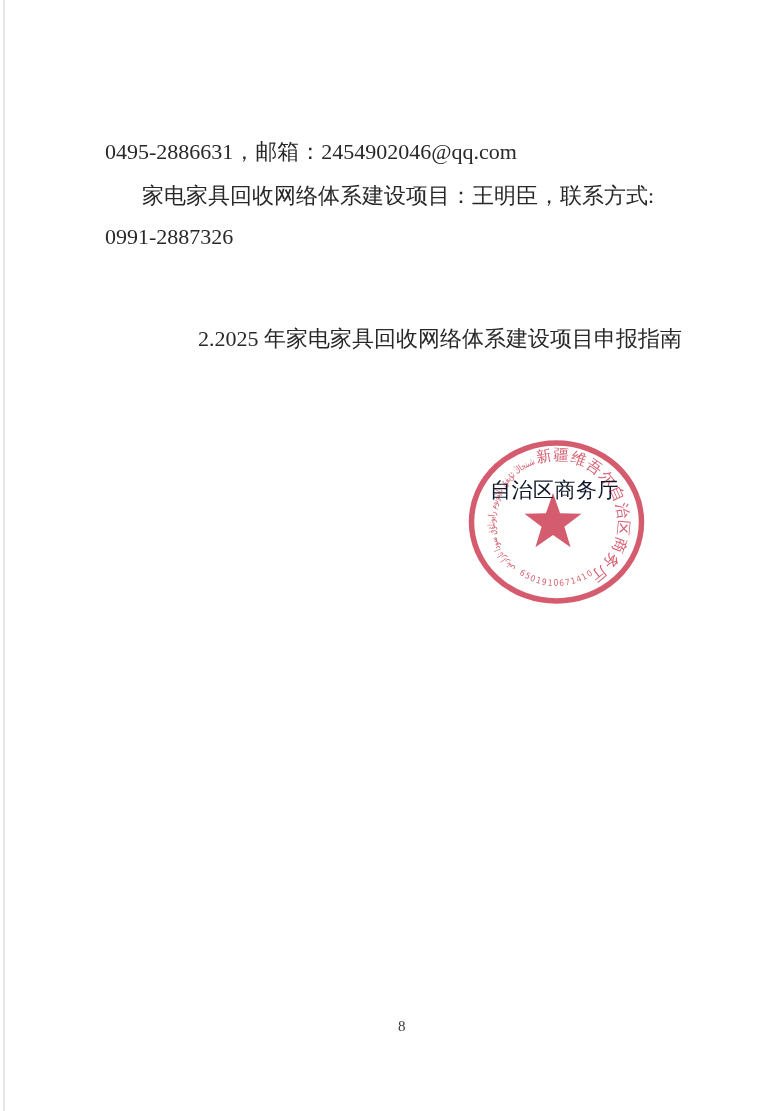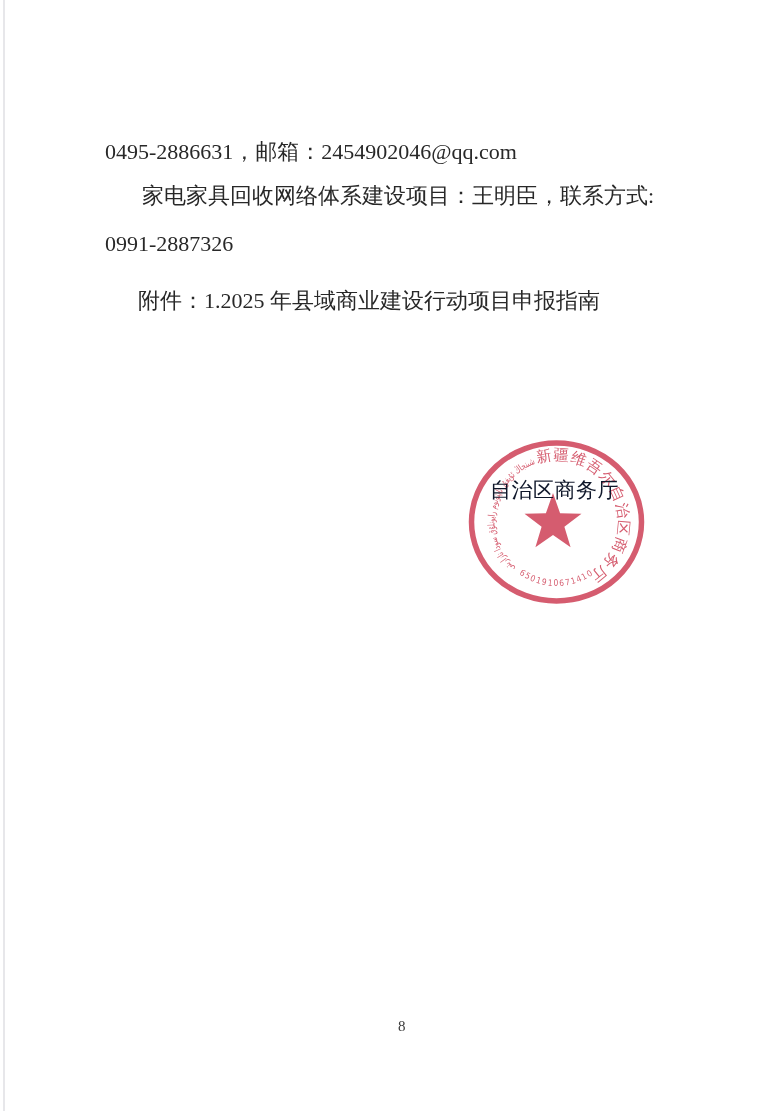--- a/index.html
+++ b/index.html
@@ -26,21 +26,21 @@
   }
   .line {
     position: absolute;
     white-space: pre;
     font-size: 22px;
     line-height: 26px;
     color: #282828;
   }
   .l-contact1 { left: 105px; top: 139px; }
   .l-contact2 { left: 142px; top: 183px; }
-  .l-contact3 { left: 105px; top: 231px; }
+  .l-contact3 { left: 105px; top: 224px; }
   .l-attach1  { left: 138px; top: 288px; }
   .l-attach2  { left: 198px; top: 326px; }
 
   .seal-svg {
     position: absolute;
     left: 460px;
     top: 430px;
     width: 200px;
     height: 190px;
   }
@@ -88,22 +88,22 @@
 <div class="page">
 
   <div class="scan-edge"></div>
 
   <div class="line l-contact1">0495-2886631，邮箱：2454902046@qq.com</div>
 
   <div class="line l-contact2">家电家具回收网络体系建设项目：王明臣，联系方式:</div>
 
   <div class="line l-contact3">0991-2887326</div>
 
-  <div class="line l-attach1"><span>附件：</span><span>1.2025 年县域商业建设行动项目申报指南</span></div>
 
+  <div class="line l-attach2">2.2025 年家电家具回收网络体系建设项目申报指南</div>
 
   <svg class="seal-svg" viewBox="0 0 200 190" xmlns="http://www.w3.org/2000/svg">
     <defs>
       <path id="sealTextCircle" d="M 96.5 154 a 62 62 0 0 1 -62 -62 a 62 62 0 0 1 62 -62 a 62 62 0 0 1 62 62 a 62 62 0 0 1 -62 62"></path>
       <path id="sealCodeArc" d="M 32.5 92 A 64 64 0 0 0 160.5 92"></path>
     </defs>
     <g opacity="0.85">
       <ellipse cx="96.5" cy="92" rx="85" ry="79" fill="none" stroke-width="5.5" stroke="#ce4056"></ellipse>
 
       <polygon points="93,63 100.1,83.3 121.5,83.7 104.4,96.7 110.6,117.3 93,105 75.4,117.3 81.6,96.7 64.5,83.7 85.9,83.3" fill="#ce4056"></polygon>

